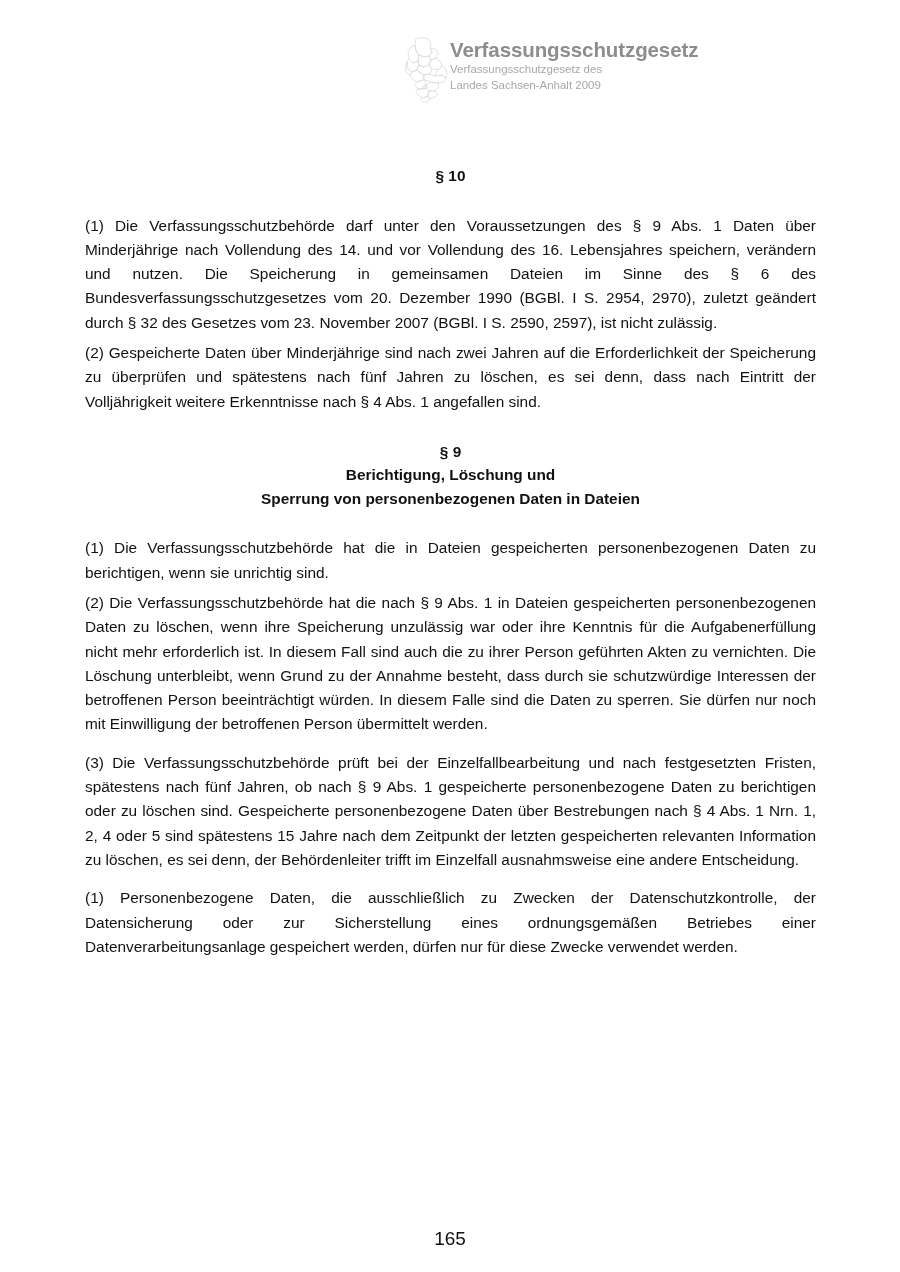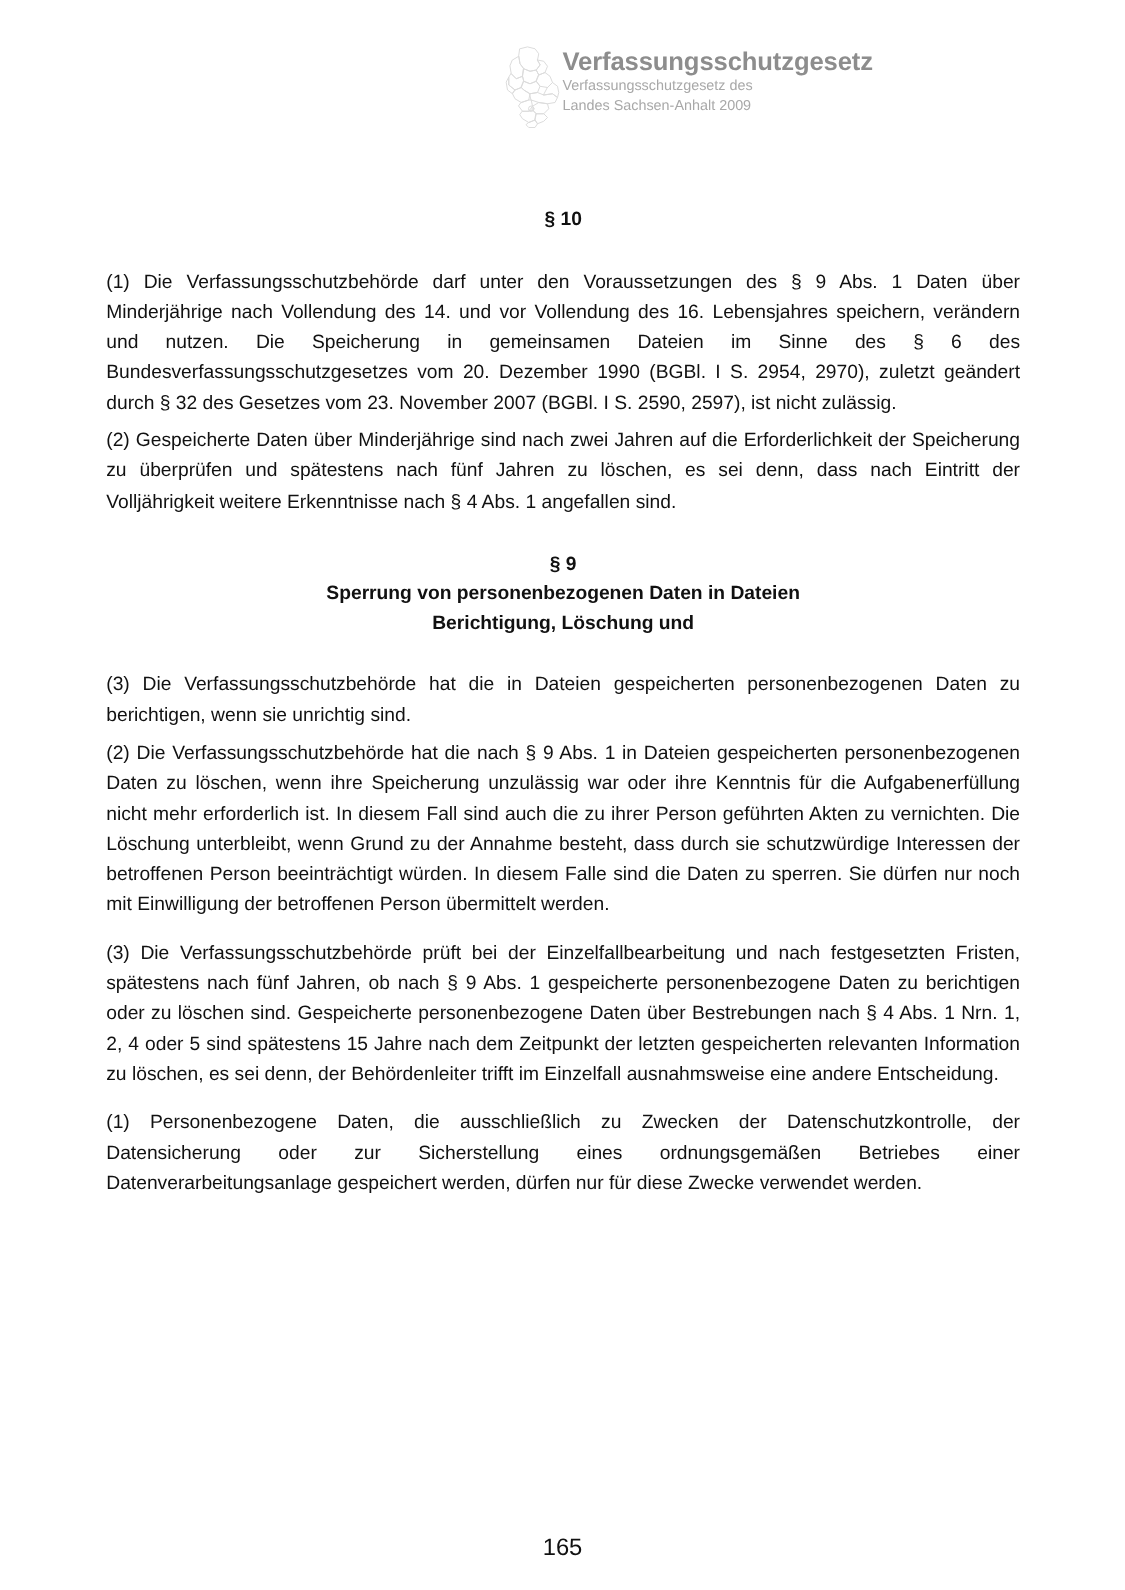--- a/index.html
+++ b/index.html
@@ -142,25 +142,25 @@
     </div>
 
     <p class="para">(1) Die Verfassungsschutzbehörde darf unter den Voraussetzungen des § 9 Abs. 1 Daten über Minderjährige nach Vollendung des 14. und vor Vollendung des 16. Lebensjahres speichern, verändern und nutzen. Die Speicherung in gemeinsamen Dateien im Sinne des § 6 des Bundesverfassungsschutzgesetzes vom 20. Dezember 1990 (BGBl. I S. 2954, 2970), zuletzt geändert durch § 32 des Gesetzes vom 23. November 2007 (BGBl. I S. 2590, 2597), ist nicht zulässig.</p>
 
     <div class="spacer-sm"></div>
 
     <p class="para">(2) Gespeicherte Daten über Minderjährige sind nach zwei Jahren auf die Erforderlichkeit der Speicherung zu überprüfen und spätestens nach fünf Jahren zu löschen, es sei denn, dass nach Eintritt der Volljährigkeit weitere Erkenntnisse nach § 4 Abs. 1 angefallen sind.</p>
 
     <div class="heading-block">
       <div class="hline">§ 9</div>
+      <div class="hline">Berichtigung, Löschung und</div>
       <div class="hline">Sperrung von personenbezogenen Daten in Dateien</div>
-      <div class="hline">Berichtigung, Löschung und</div>
     </div>
 
-    <p class="para">(3) Die Verfassungsschutzbehörde hat die in Dateien gespeicherten personenbezogenen Daten zu berichtigen, wenn sie unrichtig sind.</p>
+    <p class="para">(1) Die Verfassungsschutzbehörde hat die in Dateien gespeicherten personenbezogenen Daten zu berichtigen, wenn sie unrichtig sind.</p>
 
     <div class="spacer-sm"></div>
 
     <p class="para">(2) Die Verfassungsschutzbehörde hat die nach § 9 Abs. 1 in Dateien gespeicherten personenbezogenen Daten zu löschen, wenn ihre Speicherung unzulässig war oder ihre Kenntnis für die Aufgabenerfüllung nicht mehr erforderlich ist. In diesem Fall sind auch die zu ihrer Person geführten Akten zu vernichten. Die Löschung unterbleibt, wenn Grund zu der Annahme besteht, dass durch sie schutzwürdige Interessen der betroffenen Person beeinträchtigt würden. In diesem Falle sind die Daten zu sperren. Sie dürfen nur noch mit Einwilligung der betroffenen Person übermittelt werden.</p>
 
     <p class="para">(3) Die Verfassungsschutzbehörde prüft bei der Einzelfallbearbeitung und nach festgesetzten Fristen, spätestens nach fünf Jahren, ob nach § 9 Abs. 1 gespeicherte personenbezogene Daten zu berichtigen oder zu löschen sind. Gespeicherte personenbezogene Daten über Bestrebungen nach § 4 Abs. 1 Nrn. 1, 2, 4 oder 5 sind spätestens 15 Jahre nach dem Zeitpunkt der letzten gespeicherten relevanten Information zu löschen, es sei denn, der Behördenleiter trifft im Einzelfall ausnahmsweise eine andere Entscheidung.</p>
 
     <p class="para">(1) Personenbezogene Daten, die ausschließlich zu Zwecken der Datenschutzkontrolle, der Datensicherung oder zur Sicherstellung eines ordnungsgemäßen Betriebes einer Datenverarbeitungsanlage gespeichert werden, dürfen nur für diese Zwecke verwendet werden.</p>
 
   </div>

